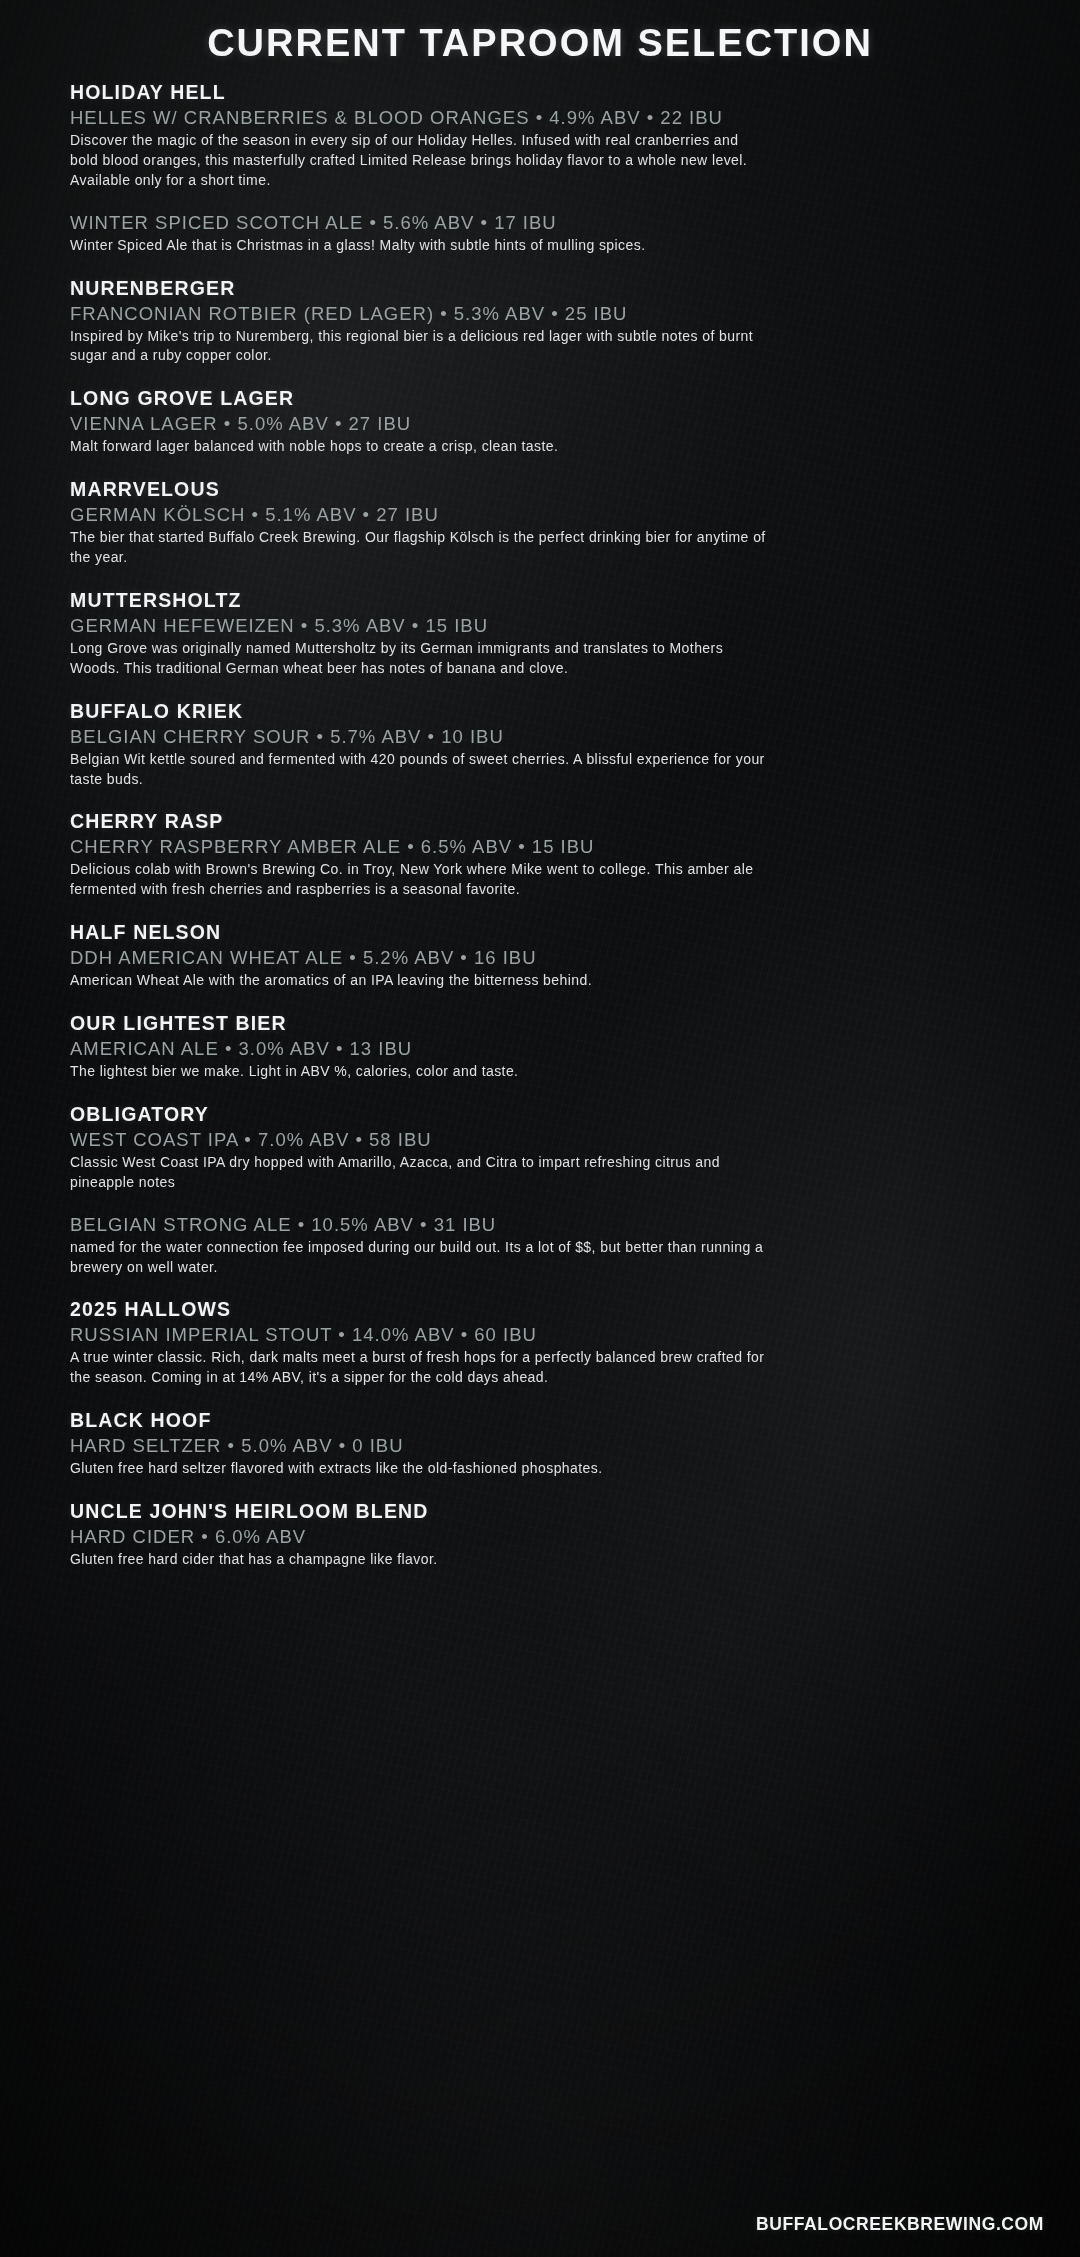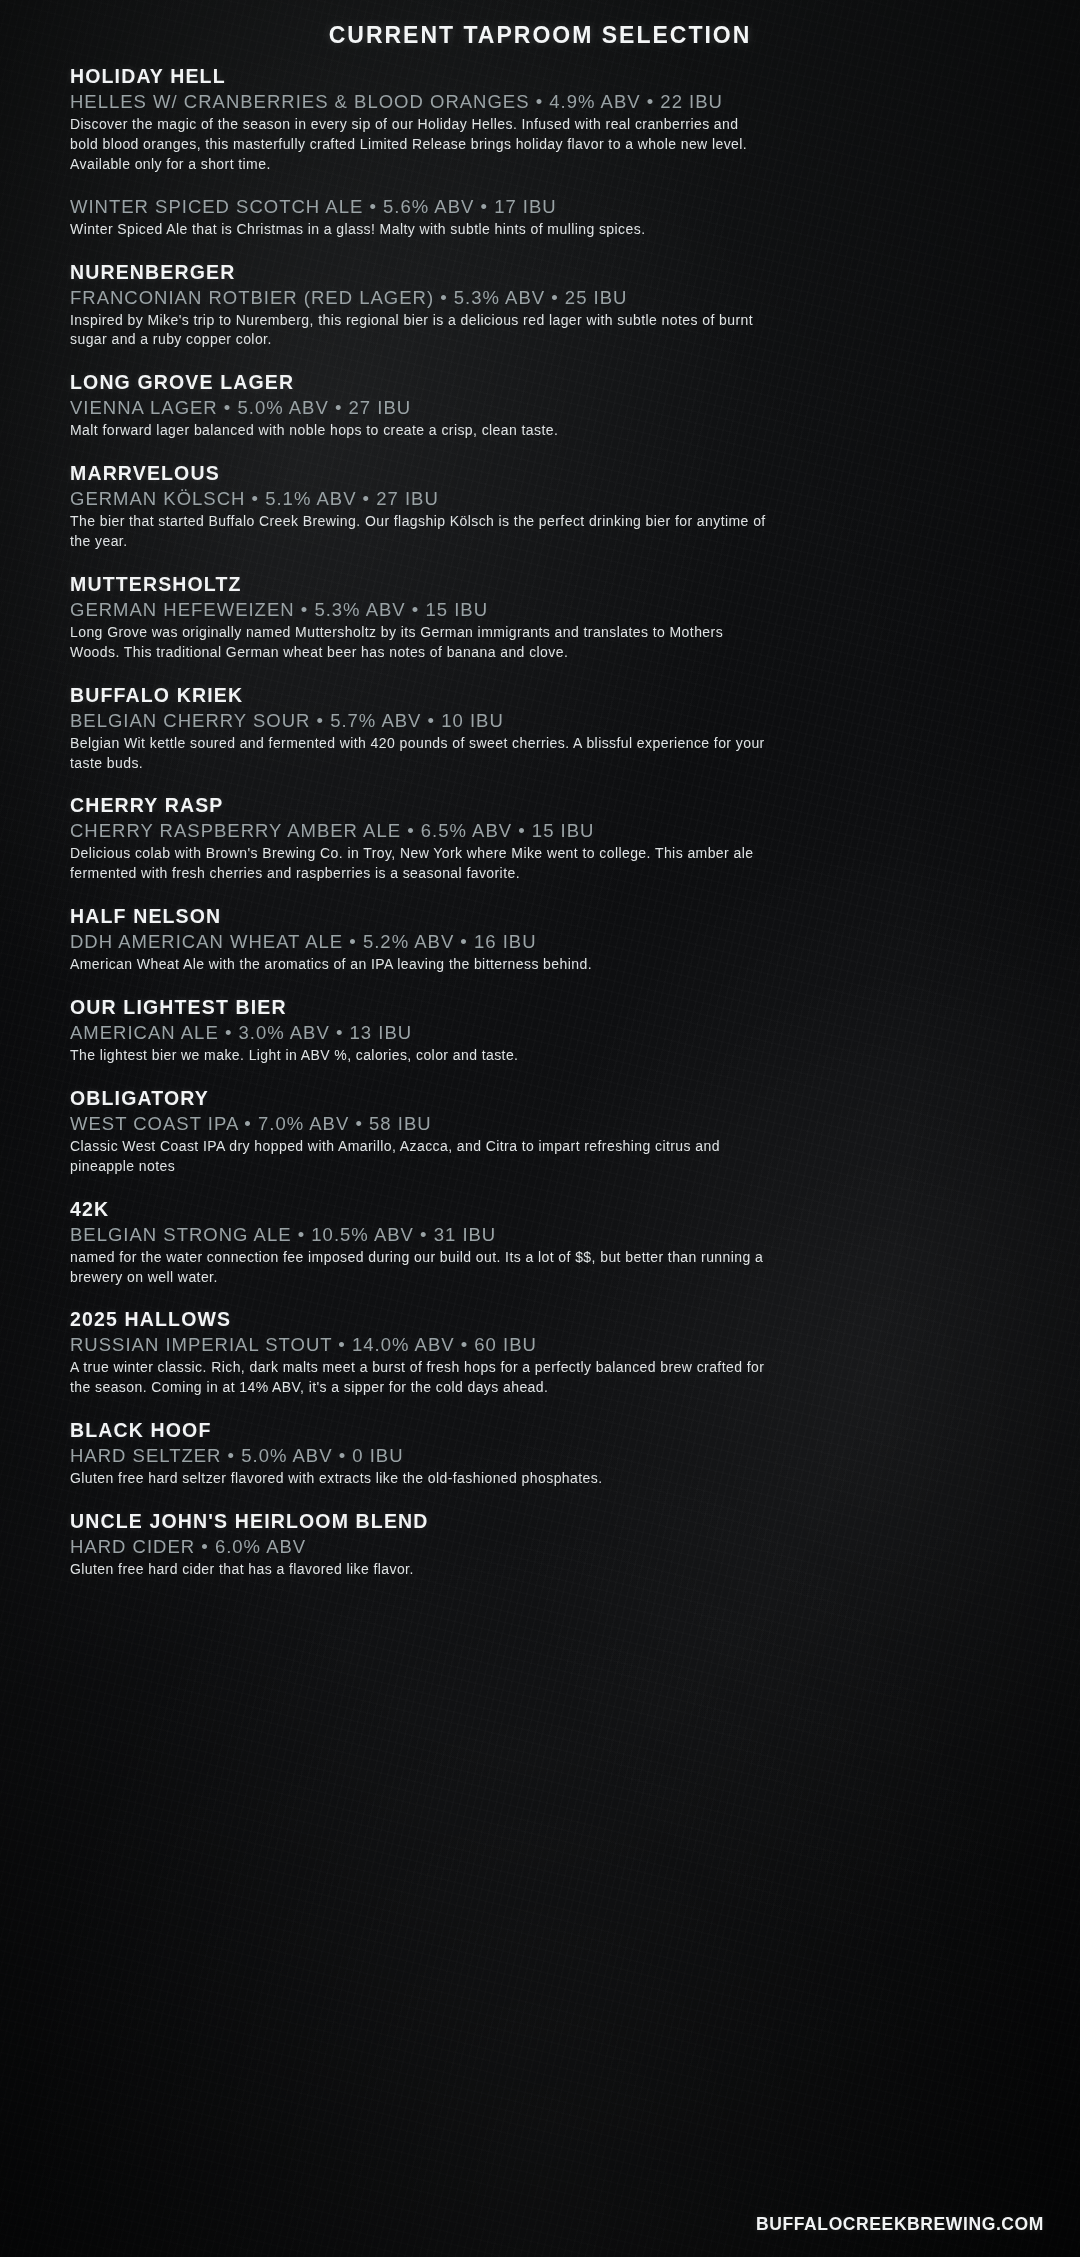--- a/index.html
+++ b/index.html
@@ -42,21 +42,21 @@
     background: radial-gradient(ellipse 75% 70% at 50% 45%, rgba(0,0,0,0) 45%, rgba(0,0,0,0.55) 100%);
     pointer-events: none;
   }
   .content {
     position: relative;
     z-index: 3;
     padding: 0;
   }
   .page-title {
     text-align: center;
-    font-size: 23px;
+    font-size: 38px;
     letter-spacing: 2.0px;
     font-weight: bold;
     text-transform: uppercase;
     padding: 22px 0 16px 0;
     color: #f4f6f7;
     text-shadow: 0 0 10px rgba(255,255,255,0.18);
   }
   .list {
     padding: 0 66px 0 70px;
   }
@@ -168,40 +168,39 @@
         <div class="beer-desc">The lightest bier we make. Light in ABV %, calories, color and taste.</div>
       </div>
 
       <div class="beer">
         <div class="beer-name">Obligatory</div>
         <div class="beer-style">West Coast IPA • 7.0% ABV • 58 IBU</div>
         <div class="beer-desc">Classic West Coast IPA dry hopped with Amarillo, Azacca, and Citra to impart refreshing citrus and pineapple notes</div>
       </div>
 
       <div class="beer">
-        <div class="beer-name">42K</div>
         <div class="beer-style">Belgian Strong Ale • 10.5% ABV • 31 IBU</div>
         <div class="beer-desc">named for the water connection fee imposed during our build out. Its a lot of $$, but better than running a brewery on well water.</div>
       </div>
 
       <div class="beer">
         <div class="beer-name">2025 Hallows</div>
         <div class="beer-style">Russian Imperial Stout • 14.0% ABV • 60 IBU</div>
         <div class="beer-desc">A true winter classic. Rich, dark malts meet a burst of fresh hops for a perfectly balanced brew crafted for the season. Coming in at 14% ABV, it's a sipper for the cold days ahead.</div>
       </div>
 
       <div class="beer">
         <div class="beer-name">Black Hoof</div>
         <div class="beer-style">Hard Seltzer • 5.0% ABV • 0 IBU</div>
         <div class="beer-desc">Gluten free hard seltzer flavored with extracts like the old-fashioned phosphates.</div>
       </div>
 
       <div class="beer">
         <div class="beer-name">Uncle John's Heirloom Blend</div>
         <div class="beer-style">Hard Cider  • 6.0% ABV</div>
-        <div class="beer-desc">Gluten free hard cider that has a flavored like flavor.</div>
+        <div class="beer-desc">Gluten free hard cider that has a champagne like flavor.</div>
       </div>
 
     </div>
   </div>
 
   <div class="footer">buffalocreekbrewing.com</div>
 </div>
 
 </body></html>

